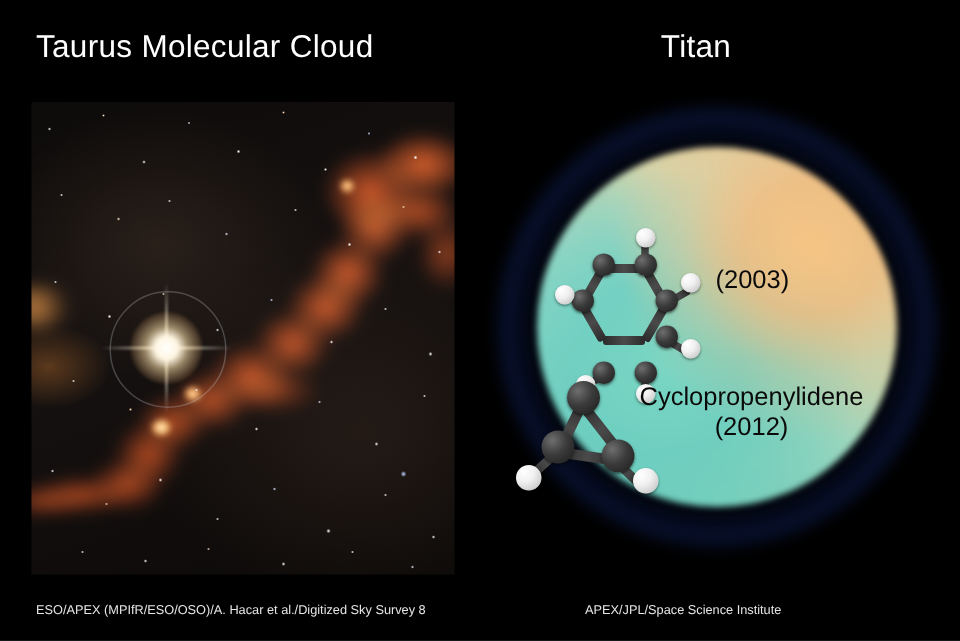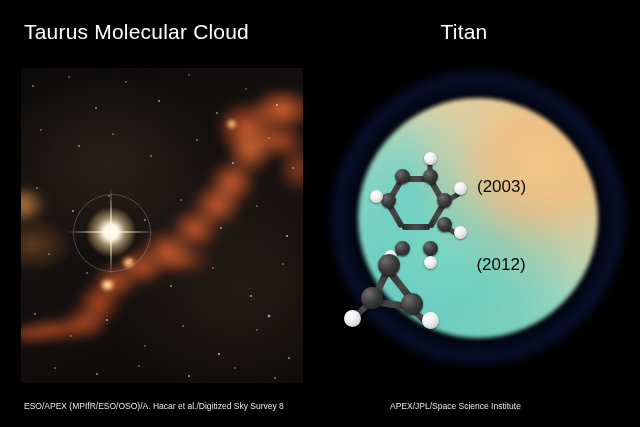--- a/index.html
+++ b/index.html
@@ -380,20 +380,21 @@
       <div class="atom-h" style="left:0px;  top:60px; width:17px; height:17px;"></div>
       <div class="atom-h" style="left:78px; top:62px; width:17px; height:17px;"></div>
     </div>
   </div>
 
   <div class="mol-label" id="label-benzene">
     <span class="yr">(2003)</span>
   </div>
 
   <div class="mol-label" id="label-cycloprop">
+    <span>Cyclopropenylidene</span>
     <span class="yr">(2012)</span>
   </div>
 
   <div class="credit" id="credit-left">ESO/APEX (MPIfR/ESO/OSO)/A. Hacar et al./Digitized Sky Survey 8</div>
 
   <div class="credit" id="credit-right">APEX/JPL/Space Science Institute</div>
 
 </div>
 
 </body></html>

